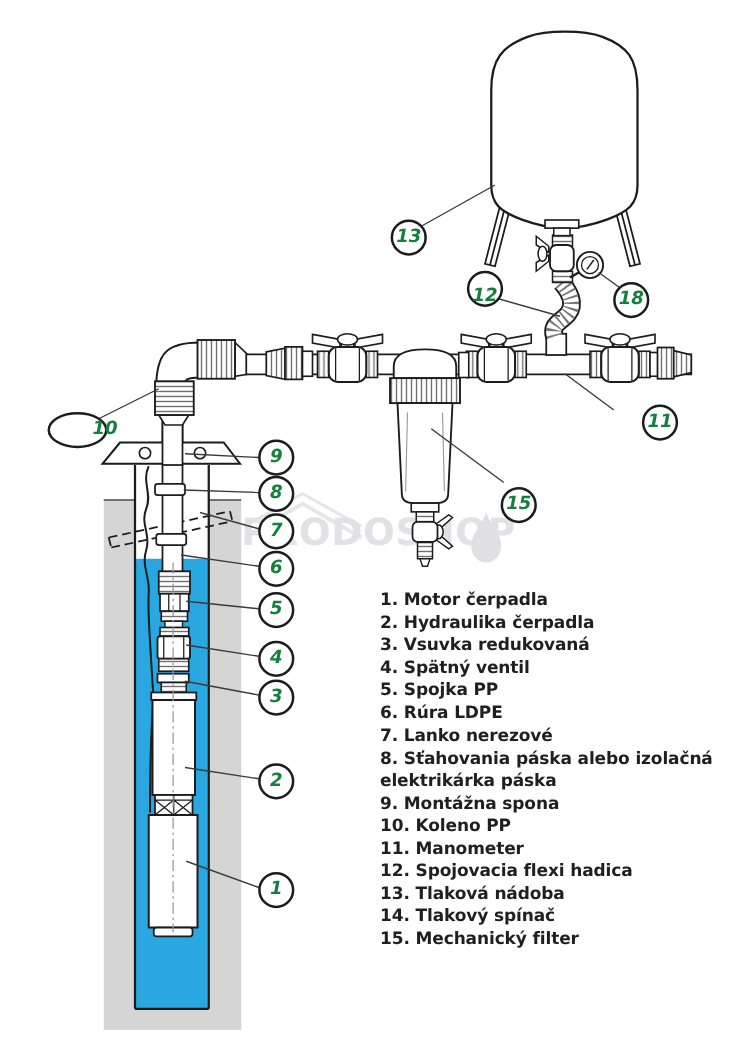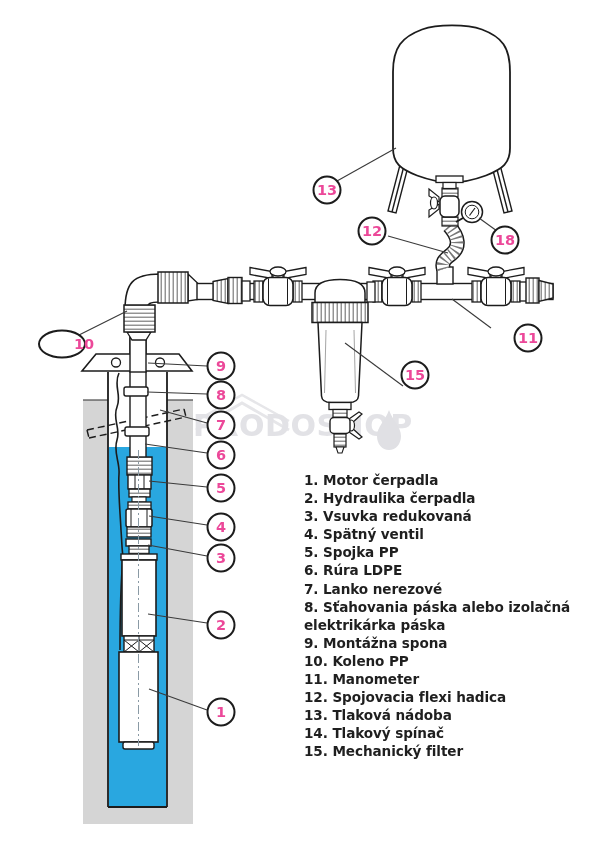--- a/index.html
+++ b/index.html
@@ -1,21 +1,21 @@
 <!DOCTYPE html>
 <html><head>
 <meta charset="utf-8">
 <style>
   html,body{margin:0;padding:0;background:#fff;}
   #stage{position:relative;width:600px;height:849px;background:#fff;overflow:hidden;
          font-family:"DejaVu Sans","Liberation Sans",sans-serif;}
   #stage svg{position:absolute;left:0;top:0;}
   .callout{position:absolute;width:29px;height:29px;border:2px solid #1c1c1c;border-radius:50%;
            background:#fff;box-sizing:border-box;display:flex;align-items:center;justify-content:center;
-           font-size:14.5px;font-weight:600;color:#ec4899;transform:translate(-50%,-50%);line-height:1;}
+           font-size:14.5px;font-weight:600;color:#15803d;transform:translate(-50%,-50%);line-height:1;font-style:italic;}
   .legend{position:absolute;left:304px;top:471px;width:300px;color:#1f1f1f;
           font-size:13.6px;font-weight:600;line-height:18.1px;letter-spacing:-0.1px;}
   .legend-item{margin:0;}
 </style>
 </head>
 <body>
 
 <div id="stage">
 
 <svg width="600" height="849" viewBox="0 0 600 849">
@@ -242,30 +242,30 @@
     </div>
 <div class="callout" style="left:221px;top:366px;">
       <span>9</span>
     </div>
 <div class="callout" style="left:62px;top:344px;padding-left:44px;">
       <span>10</span>
     </div>
 <div class="callout" style="left:500px;top:338px;margin-left:28px;">
       <span>11</span>
     </div>
-<div class="callout" style="left:372px;top:231px;">
+<div class="callout" style="left:388px;top:231px;align-items:flex-end;">
       <span>12</span>
     </div>
 <div class="callout" style="left:327px;top:190px;">
       <span>13</span>
     </div>
 <div class="callout" style="left:505px;top:240px;">
       <span>18</span>
     </div>
-<div class="callout" style="left:415px;top:375px;">
+<div class="callout" style="left:415px;top:404px;">
       <span>15</span>
     </div>
 
 <div class="legend">
   <div class="legend-item">1. Motor čerpadla</div>
   <div class="legend-item">2. Hydraulika čerpadla</div>
   <div class="legend-item">3. Vsuvka redukovaná</div>
   <div class="legend-item">4. Spätný ventil</div>
   <div class="legend-item">5. Spojka PP</div>
   <div class="legend-item">6. Rúra LDPE</div>

